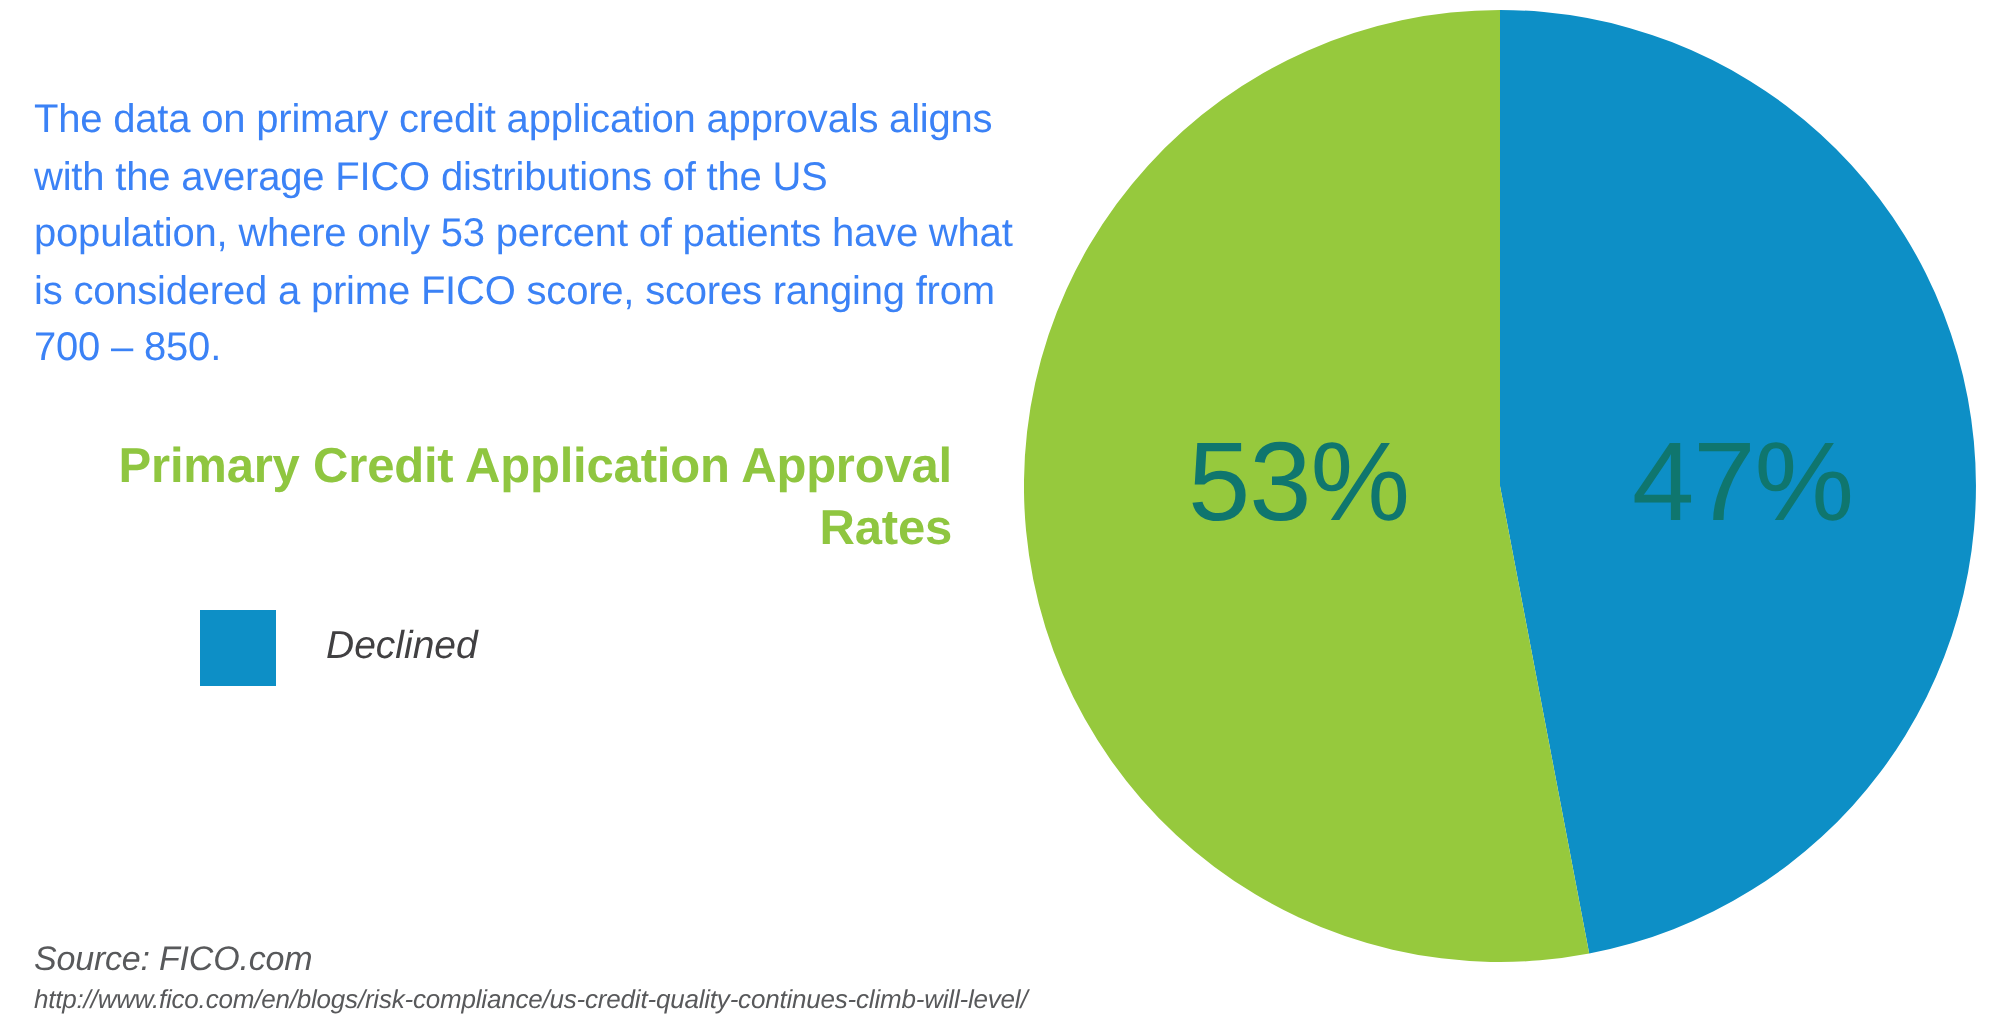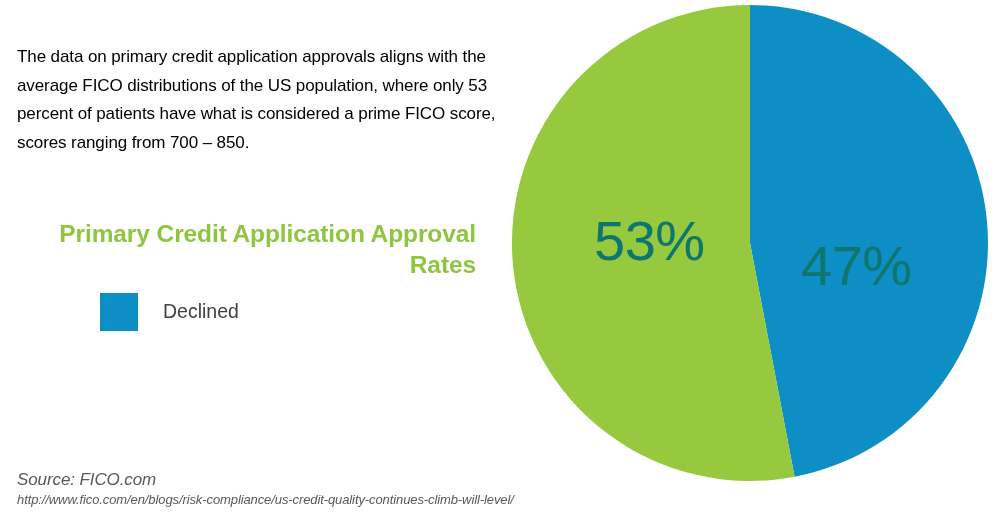--- a/index.html
+++ b/index.html
@@ -17,43 +17,44 @@
     background: #ffffff;
     overflow: hidden;
   }
 
   
   #intro-paragraph {
     position: absolute;
     left: 17px;
     top: 26px;
     width: 495px;
-    font-size: 17px;
+    font-size: 20px;
     line-height: 28.5px;
-    color: #000000;
+    color: #3b82f6;
     letter-spacing: -0.1px;
   }
 
   #chart-title {
     position: absolute;
     left: 16px;
     top: 198px;
     width: 460px;
     font-size: 24.5px;
     line-height: 31px;
     font-weight: bold;
     color: #8fc640;
     letter-spacing: -0.1px;
     text-align: right;
   }
 
   #legend {
     position: absolute;
     left: 100px;
-    top: 292px;
+    top: 304px;
+    font-style: italic;
   }
   .legend-row {
     display: flex;
     align-items: center;
     height: 39px;
     margin-bottom: 26px;
   }
   .legend-swatch {
     width: 38px;
     height: 38px;
@@ -103,23 +104,22 @@
     font-size: 56px;
     line-height: 56px;
     letter-spacing: -0.5px;
     white-space: nowrap;
   }
   #slice-label-approved {
     left: 82px;
     top: 208px;
   }
   #slice-label-declined {
-    left: 289px;
+    left: 304px;
     top: 208px;
-    margin-top: 25px;
   }
 </style>
 </head>
 <body>
 
 <div id="stage">
 
   <p id="intro-paragraph">The data on primary credit application approvals aligns with the average FICO distributions of the US population, where only 53 percent of patients have what is considered a prime FICO score, scores ranging from 700 – 850.</p>
 
   <h2 id="chart-title">Primary Credit Application Approval Rates</h2>

